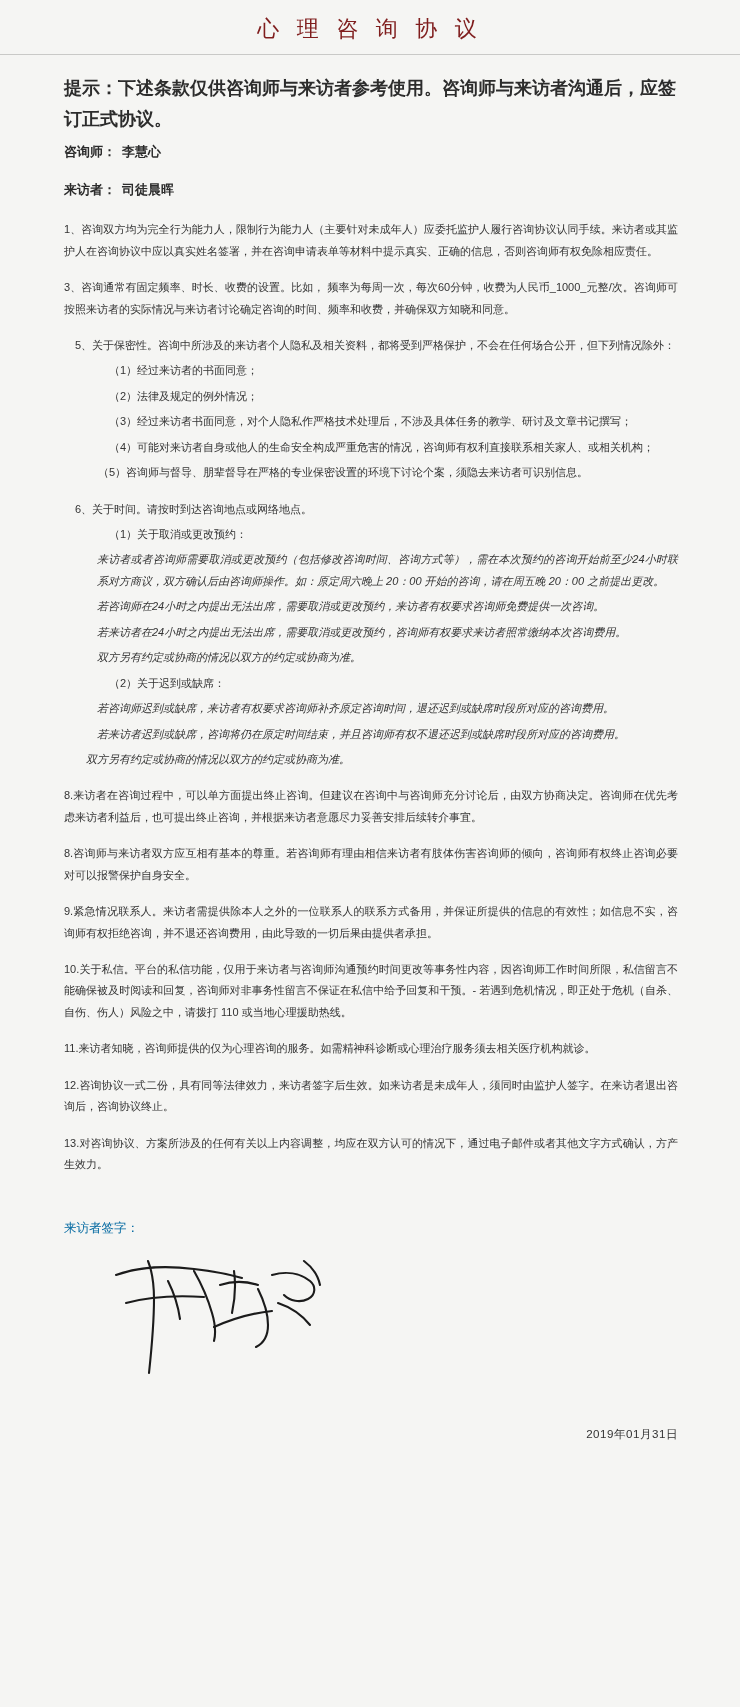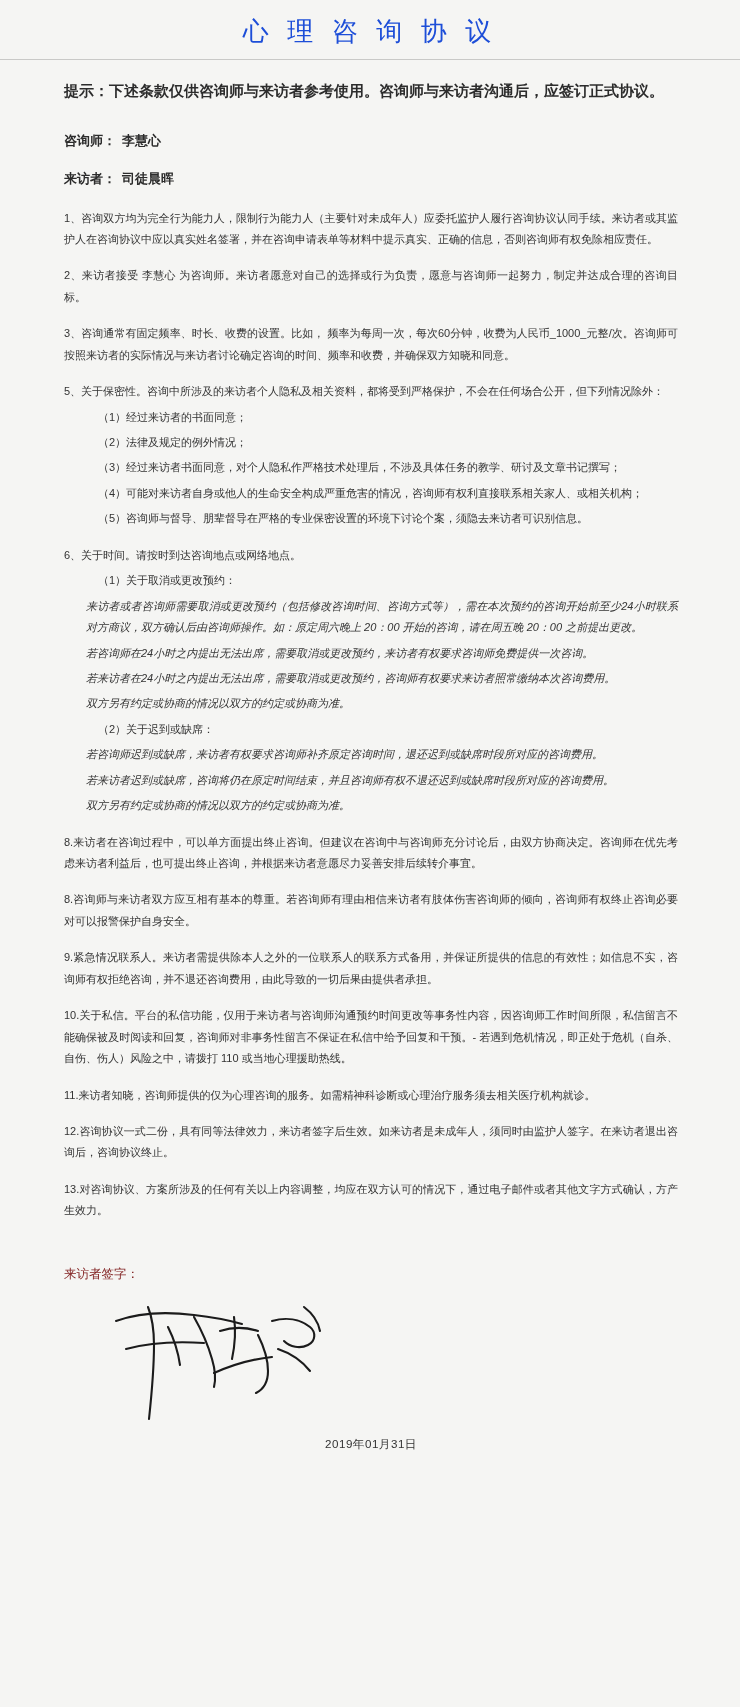--- a/index.html
+++ b/index.html
@@ -15,43 +15,43 @@
     width: 740px;
     min-height: 1707px;
     margin: 0 auto;
     background: #f5f5f3;
     box-sizing: border-box;
     padding: 0 0 30px 0;
     overflow: hidden;
   }
   .doc-title {
     text-align: center;
-    font-size: 26px;
+    font-size: 22px;
     letter-spacing: 6px;
-    color: #1d4ed8;
+    color: #7f1d1d;
     font-weight: normal;
     margin: 0;
     padding: 14px 0 10px 0;
     font-family: "Liberation Serif", serif;
   }
   .rule {
     border: none;
     border-top: 1px solid #c9c9c7;
     margin: 0 0 18px 0;
   }
   .body-wrap {
     padding: 0 62px 0 64px;
     box-sizing: border-box;
   }
   .notice {
-    font-size: 15px;
+    font-size: 18px;
     color: #2c2c2c;
     font-weight: bold;
     line-height: 1.7;
-    margin-bottom: 28px;
+    margin-bottom: 9px;
   }
   .party-line {
     font-size: 13px;
     color: #2c2c2c;
     font-weight: bold;
     margin-bottom: 20px;
   }
   .party-line .party-name {
     padding-left: 6px;
     font-weight: bold;
@@ -59,47 +59,49 @@
   p.clause {
     font-size: 11px;
     color: #333;
     line-height: 1.95;
     margin: 0 0 15px 0;
     text-align: justify;
     text-justify: inter-ideograph;
   }
   p.clause.tight {
     margin-bottom: 4px;
+    margin-left: 11px;
   }
   .indent1 {
     padding-left: 34px;
   }
   .indent2 {
     padding-left: 22px;
     font-style: italic;
   }
   .sig-label {
     font-size: 12.5px;
-    color: #7f1d1d;
+    color: #0369a1;
     margin: 44px 0 0 0;
   }
   .sig-area {
     height: 150px;
     position: relative;
     margin-top: 4px;
   }
   .sig-svg {
     position: absolute;
     left: 44px;
     top: 0;
   }
   .doc-date {
-    text-align: center;
+    text-align: right;
     font-size: 11.6px;
     color: #333;
+    margin-top: 36px;
     letter-spacing: 0.5px;
   }
 </style>
 </head>
 <body>
 
 <div class="page">
 
   <h1 class="doc-title">心 理 咨 询 协 议</h1>
   <hr class="rule">
@@ -110,21 +112,20 @@
 
     <div class="party-line">
       <span>咨询师：</span><span class="party-name">李慧心</span>
     </div>
 
     <div class="party-line">
       <span>来访者：</span><span class="party-name">司徒晨晖</span>
     </div>
 
     <p class="clause">1、咨询双方均为完全行为能力人，限制行为能力人（主要针对未成年人）应委托监护人履行咨询协议认同手续。来访者或其监护人在咨询协议中应以真实姓名签署，并在咨询申请表单等材料中提示真实、正确的信息，否则咨询师有权免除相应责任。</p>
-    <p class="clause">2、来访者接受 李慧心 为咨询师。来访者愿意对自己的选择或行为负责，愿意与咨询师一起努力，制定并达成合理的咨询目标。</p>
     <p class="clause">3、咨询通常有固定频率、时长、收费的设置。比如，  频率为每周一次，每次60分钟，收费为人民币_1000_元整/次。咨询师可按照来访者的实际情况与来访者讨论确定咨询的时间、频率和收费，并确保双方知晓和同意。</p>
     <p class="clause tight">5、关于保密性。咨询中所涉及的来访者个人隐私及相关资料，都将受到严格保护，不会在任何场合公开，但下列情况除外：</p>
 
     <p class="clause tight indent1">（1）经过来访者的书面同意；</p>
     <p class="clause tight indent1">（2）法律及规定的例外情况；</p>
     <p class="clause tight indent1">（3）经过来访者书面同意，对个人隐私作严格技术处理后，不涉及具体任务的教学、研讨及文章书记撰写；</p>
     <p class="clause tight indent1">（4）可能对来访者自身或他人的生命安全构成严重危害的情况，咨询师有权利直接联系相关家人、或相关机构；</p>
     <p class="clause indent1">（5）咨询师与督导、朋辈督导在严格的专业保密设置的环境下讨论个案，须隐去来访者可识别信息。</p>
 
     <p class="clause tight">6、关于时间。请按时到达咨询地点或网络地点。</p>

